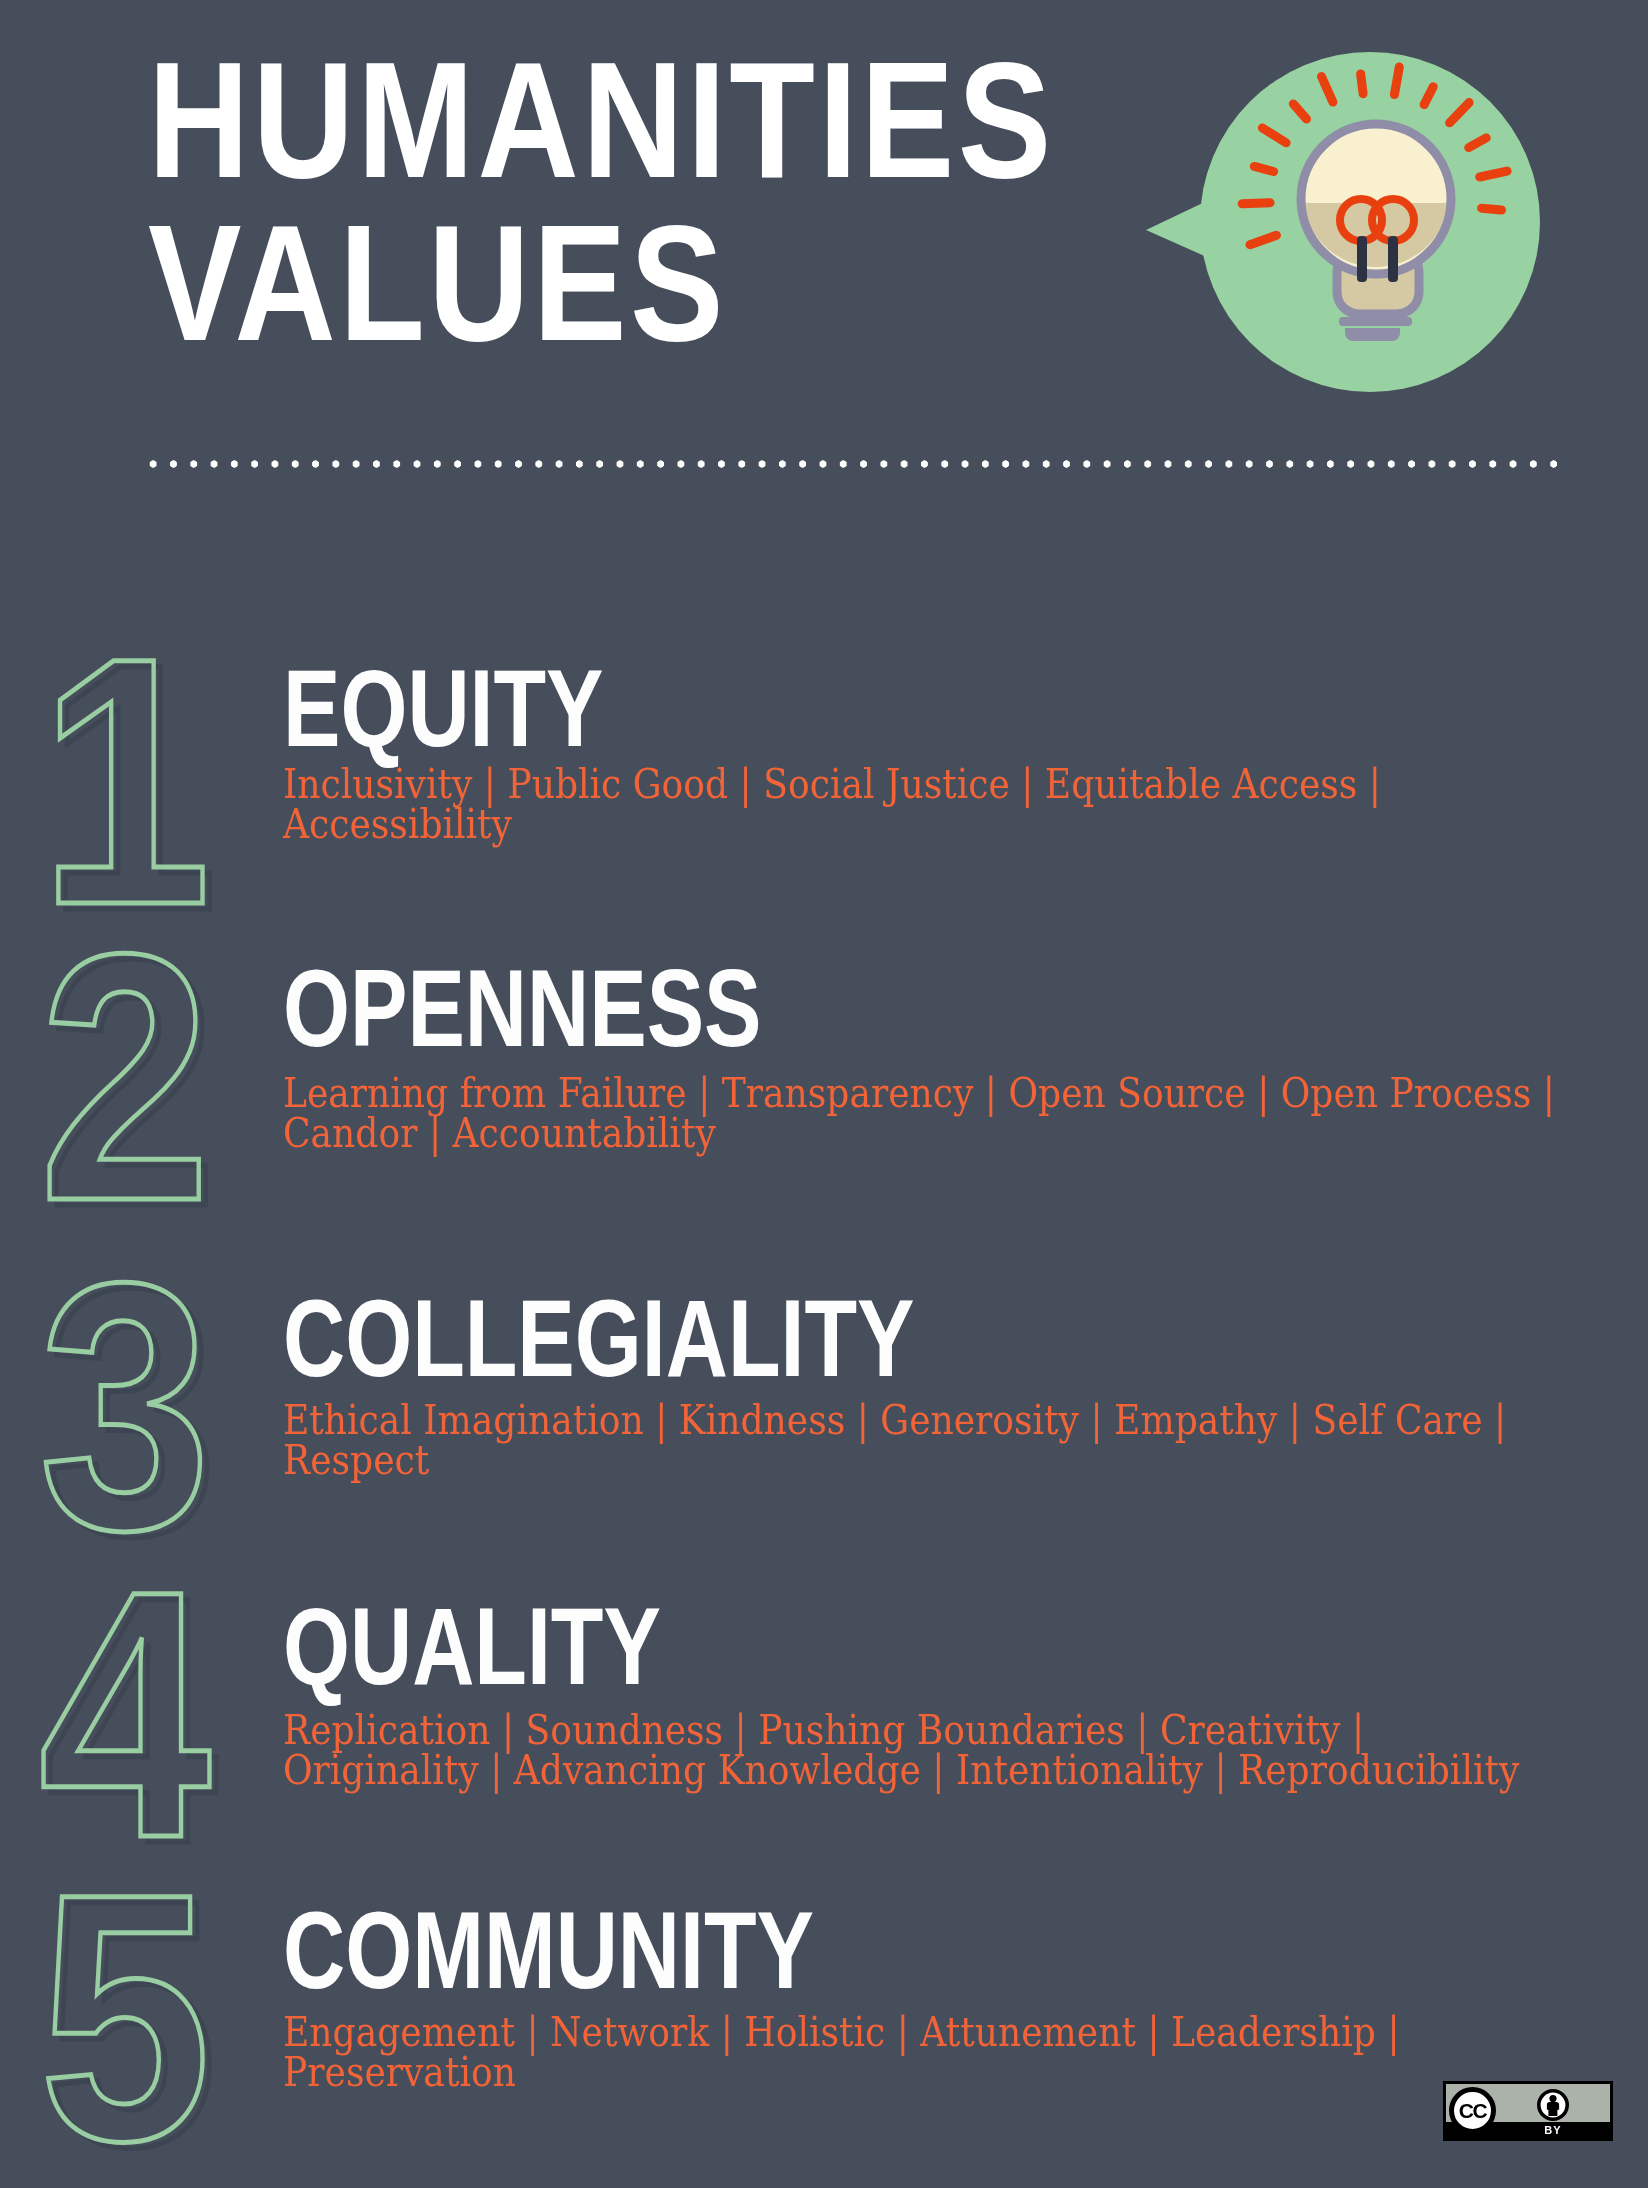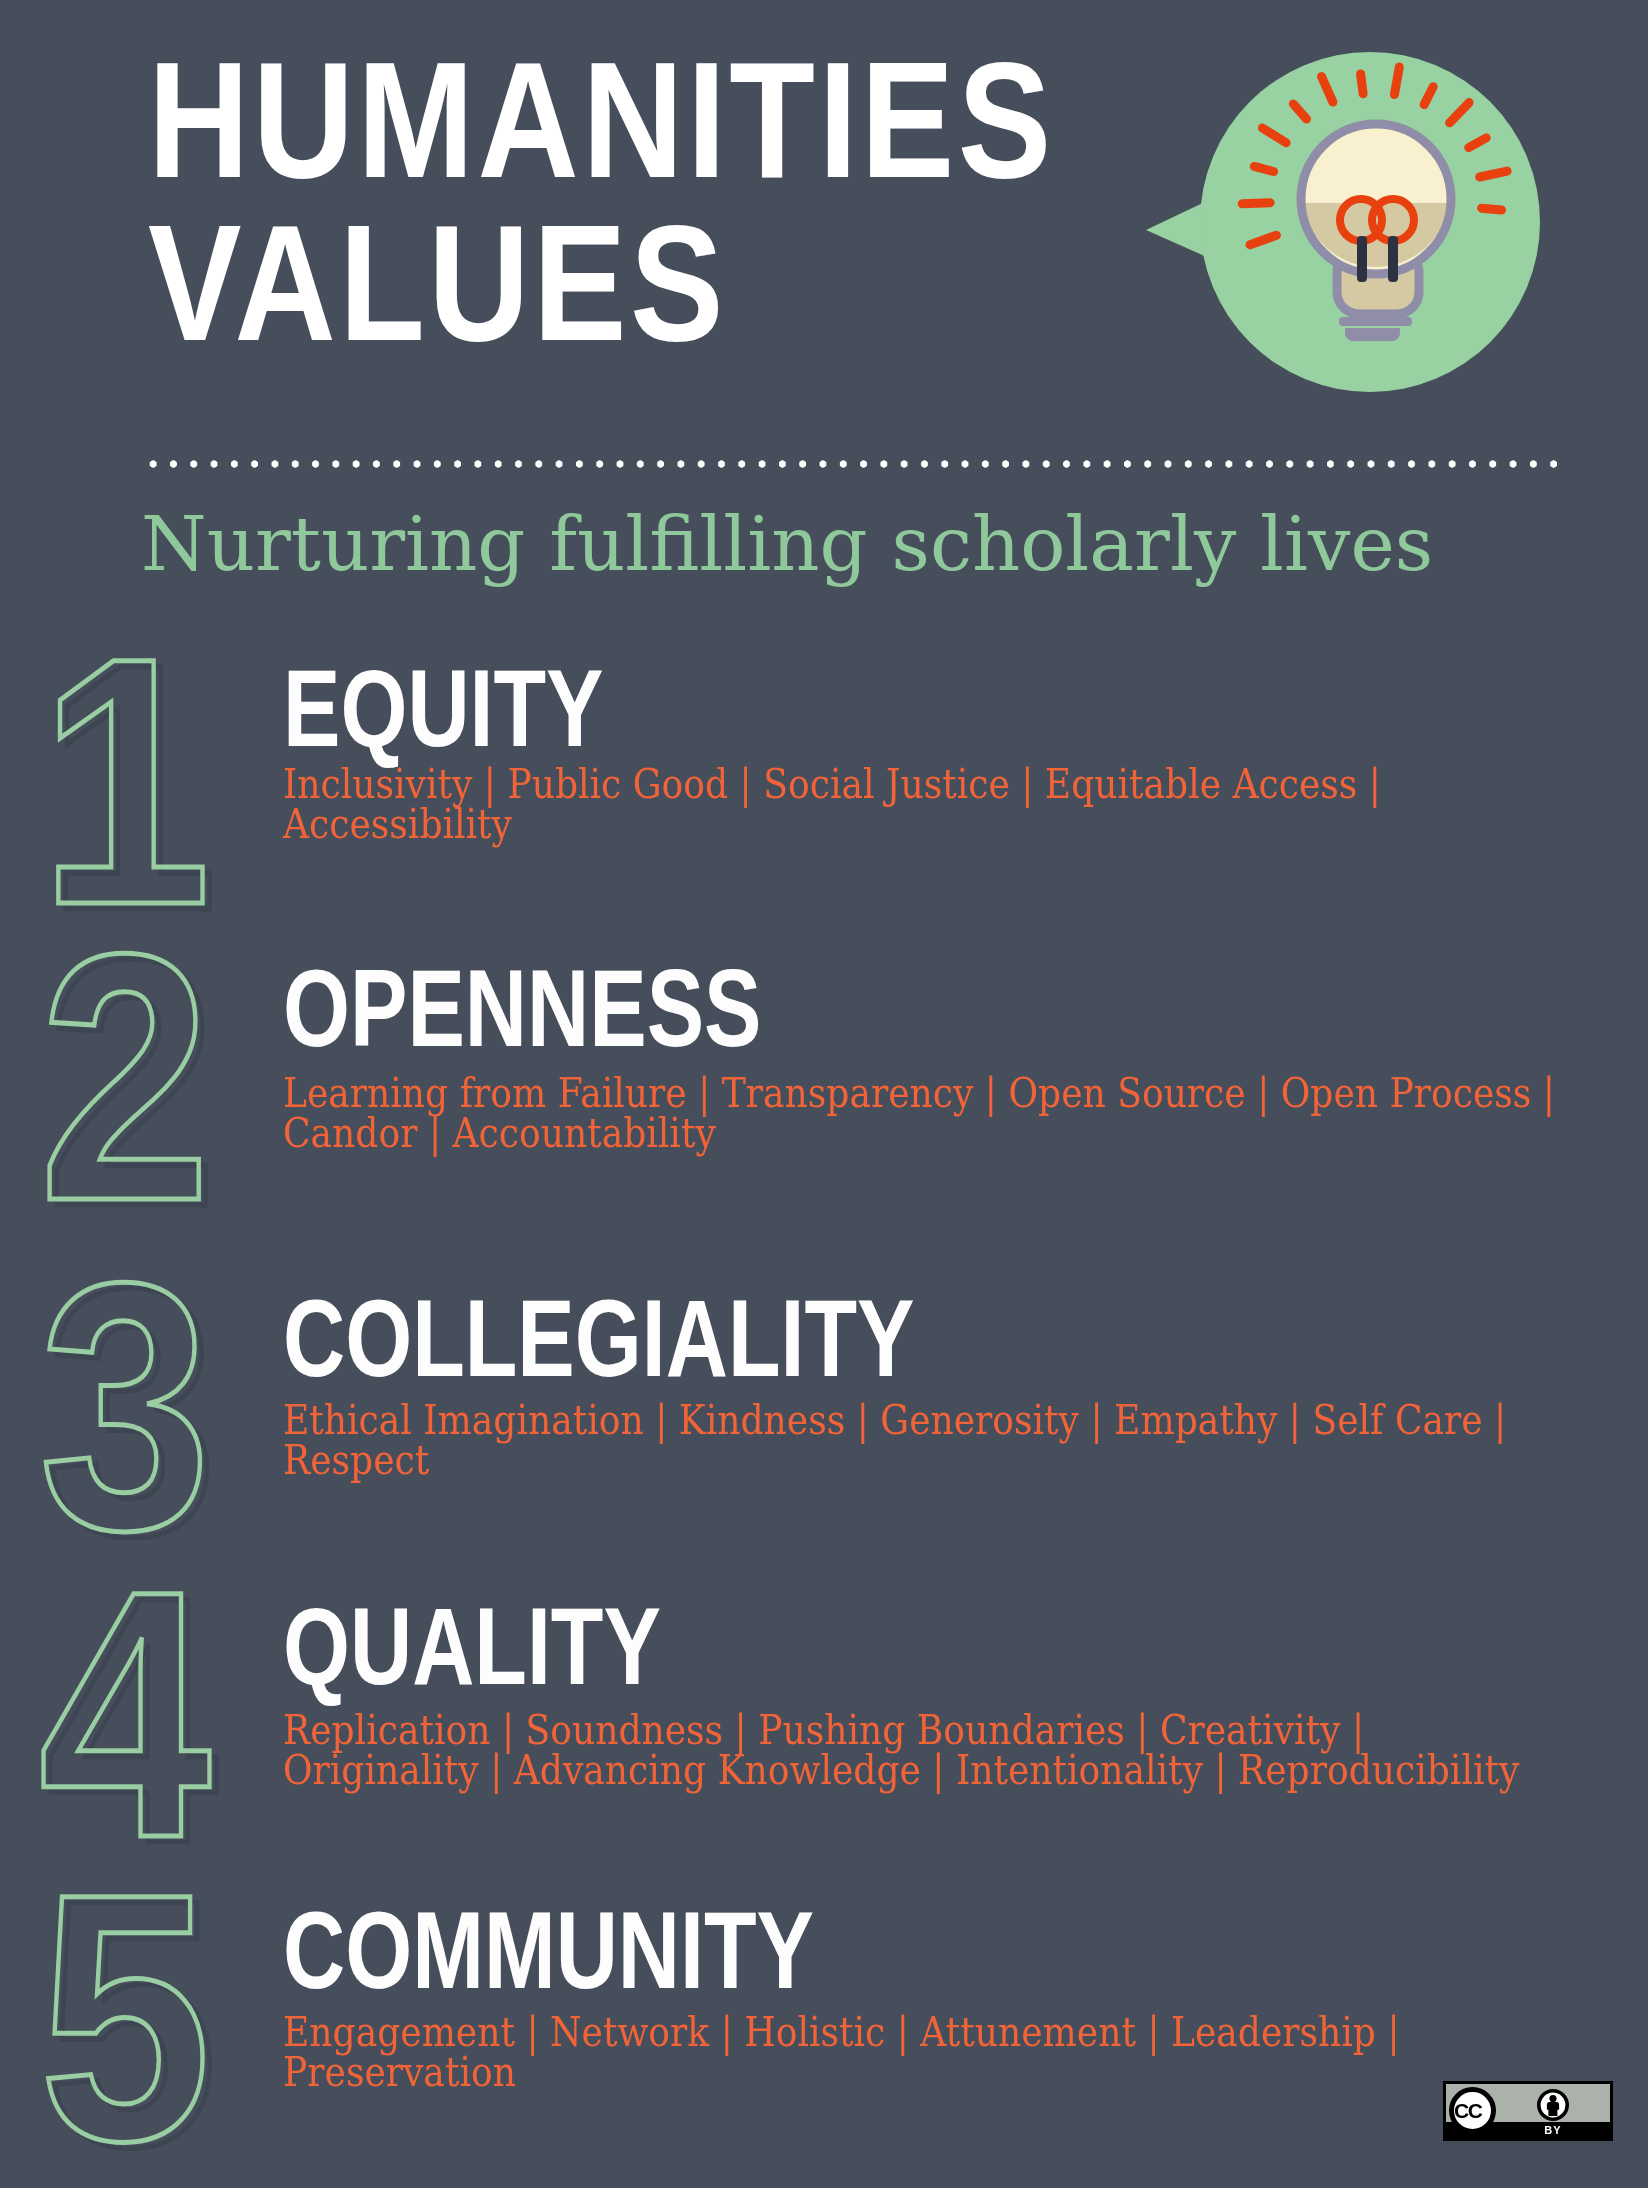--- a/index.html
+++ b/index.html
@@ -79,21 +79,21 @@
     background: #abb2a9; border: 3px solid #000000; box-sizing: border-box;
   }
   .cc-badge-strip {
     position: absolute; left: -1px; right: -1px; bottom: -1px; height: 17px; background: #000000;
   }
   .cc-circle {
     position: absolute; left: 3px; top: 3px; width: 37px; height: 37px;
     background: #ffffff; border: 5px solid #000000; border-radius: 50%;
     color: #000000; font-family: "Liberation Sans", sans-serif;
     font-weight: bold; font-size: 21px; line-height: 37px;
-    text-align: left; letter-spacing: -1.5px;
+    text-align: center; letter-spacing: -1.5px;
   }
   .person-icon { position: absolute; left: 90px; top: 4px; width: 34px; height: 34px; }
   .by-label {
     position: absolute; left: 85px; bottom: -1px; width: 44px; height: 17px;
     color: #ffffff; font-family: "Liberation Sans", sans-serif;
     font-weight: bold; font-size: 11px; line-height: 17px;
     text-align: center; letter-spacing: 1px;
   }
 </style>
 </head>
@@ -133,21 +133,20 @@
       <circle cx="263" cy="200" r="21" fill="none" stroke="#e8400e" stroke-width="8"></circle>
       <rect x="227" y="216" width="10" height="46" rx="4" fill="#2c3242"></rect>
       <rect x="258" y="216" width="10" height="46" rx="4" fill="#2c3242"></rect>
       <rect x="209" y="297" width="73" height="9" rx="4" fill="#8f8da7"></rect>
       <path d="M 215 308 h 55 v 5 a 8 8 0 0 1 -8 8 h -39 a 8 8 0 0 1 -8 -8 z" fill="#8f8da7"></path>
     </svg>
   </div>
 
   <div class="dotted-divider"></div>
 
-  <p class="subtitle">Nurturing fulfilling scholarly lives</p>
 
   <svg class="num-svg n1">
     <g transform="translate(107,259) scale(0.88,1)">
         <text text-anchor="middle" fill="none" stroke="#343b49" stroke-opacity="0.5" stroke-width="5">1</text>
       </g>
     <g transform="translate(100,253) scale(0.88,1)">
         <text text-anchor="middle" fill="none" stroke="#99cda2" stroke-width="5">1</text>
       </g>
   </svg>
   <h2 class="sec-title hd1">EQUITY</h2>

